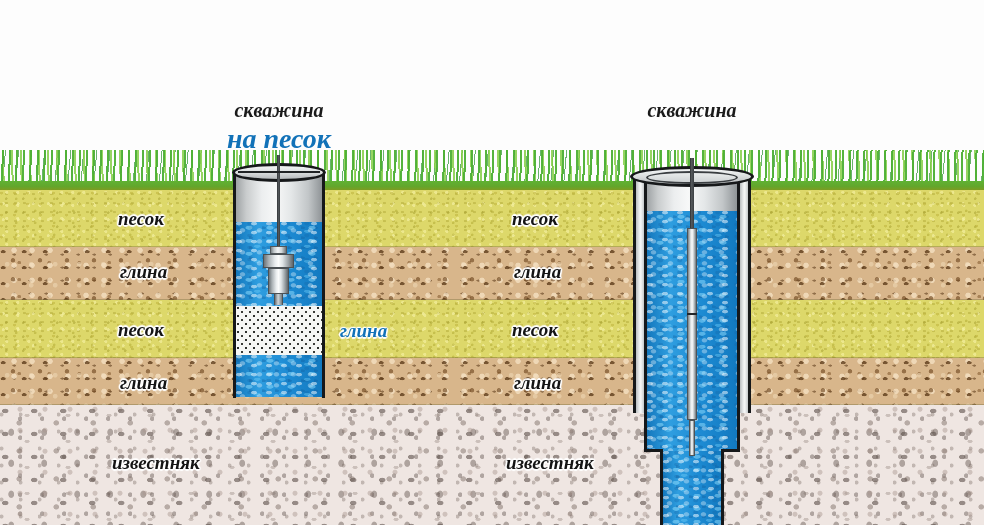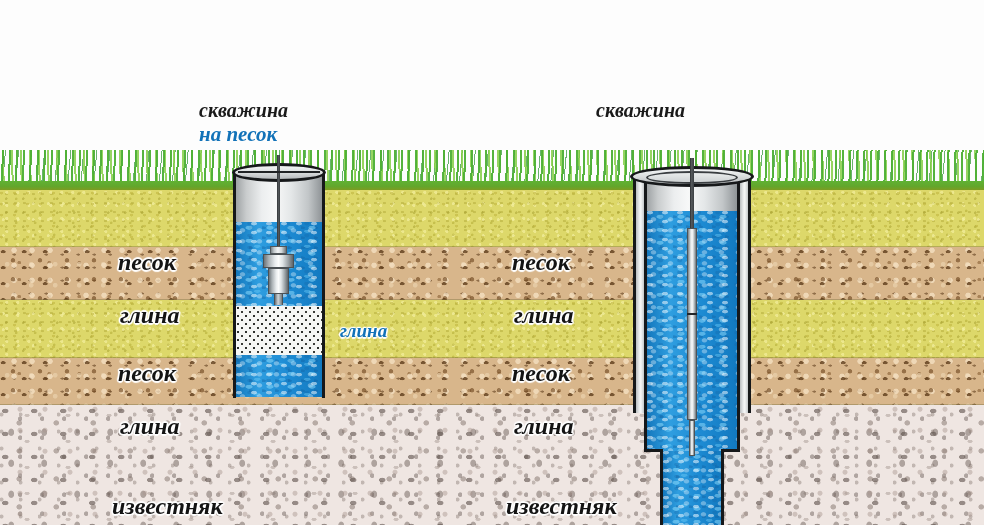--- a/index.html
+++ b/index.html
@@ -103,43 +103,43 @@
     z-index: 4;
   }
 
   
   .strata-label {
     position: absolute;
     z-index: 18;
     font-family: "Liberation Serif", "DejaVu Serif", serif;
     font-style: italic;
     font-weight: 700;
-    font-size: 24px;
+    font-size: 19px;
     color: #141414;
     white-space: nowrap;
     text-shadow:
       -1.6px 0 1px #fff, 1.6px 0 1px #fff,
       0 -1.6px 1px #fff, 0 1.6px 1px #fff,
       -1.2px -1.2px 1px #fff, 1.2px 1.2px 1px #fff,
       1.2px -1.2px 1px #fff, -1.2px 1.2px 1px #fff;
-    margin-top: 41px;
   }
 
   
   .well-title {
     position: absolute;
     z-index: 30;
+    text-align: center;
     white-space: nowrap;
     font-family: "Liberation Serif", "DejaVu Serif", serif;
     font-style: italic;
     font-weight: 700;
     line-height: 1.22;
   }
   .well-title .t-line1 { display: block; font-size: 20px; color: #1a1a1a; }
-  .well-title .t-line2 { display: block; font-size: 21px; color: #1272b8; }
+  .well-title .t-line2 { display: block; font-size: 28px; color: #1272b8; }
 
   .filter-label {
     position: absolute;
     z-index: 22;
     font-family: "Liberation Serif", "DejaVu Serif", serif;
     font-style: italic;
     font-weight: 700;
     font-size: 19px;
     color: #1272b8;
     white-space: nowrap;

